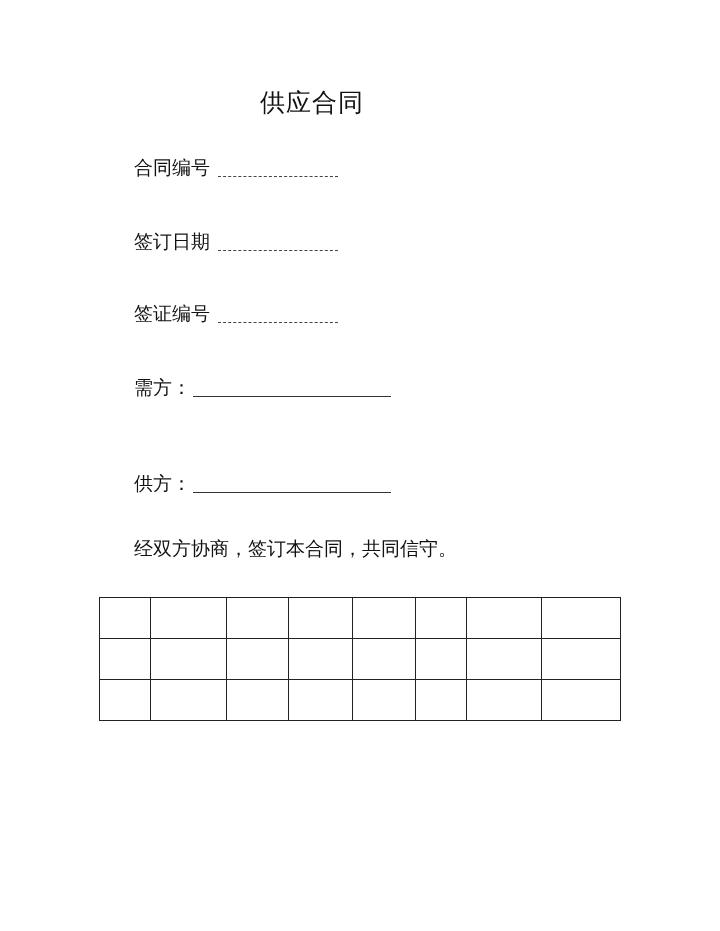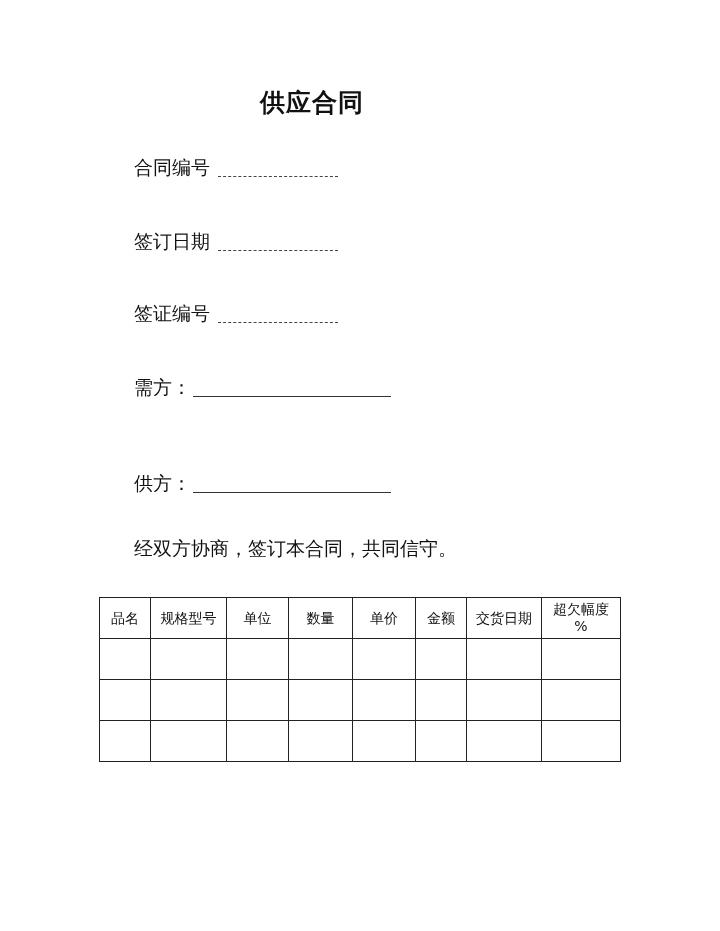--- a/index.html
+++ b/index.html
@@ -1,19 +1,19 @@
 <!DOCTYPE html>
 <html><head>
 <meta charset="utf-8">
 <style>
   html, body { margin: 0; padding: 0; background: #ffffff; }
   body { width: 720px; height: 931px; position: relative; overflow: hidden;
          font-family: "DejaVu Sans", "Liberation Sans", sans-serif; color: #111; }
   .title { position: absolute; left: 0; width: 624px; top: 86px; text-align: center;
-           font-size: 25px; font-weight: bold; letter-spacing: 1px; }
+           font-size: 25px; font-weight: normal; letter-spacing: 1px; }
   .field { position: absolute; left: 134px; font-size: 19px; height: 20px; line-height: 20px;
            display: flex; align-items: flex-end; }
   .field .lbl { white-space: nowrap; }
   .blank { display: inline-block; border-bottom: 1px solid #333; height: 14px; margin-left: 8px; }
   .blank.dashed { border-bottom: 1px dashed #444; }
   .blank.short { width: 120px; }
   .blank.long { width: 198px; margin-left: 2px; }
   .para { position: absolute; left: 134px; top: 536px; font-size: 19px; }
   table.goods { position: absolute; left: 99px; top: 597px; border-collapse: collapse;
                 font-size: 14px; table-layout: fixed; }
@@ -61,31 +61,20 @@
     <col style="width:51px">
       <col style="width:76px">
       <col style="width:62px">
       <col style="width:64px">
     <col style="width:63px">
       <col style="width:51px">
       <col style="width:75px">
       <col style="width:79px">
   </colgroup>
   <tbody>
-      <tr class="head">
-    <td>品名</td>
-    <td>规格型号</td>
-    <td>单位</td>
-    <td>数量</td>
-    <td>单价</td>
-    <td>金额</td>
-    <td>交货日期</td>
-    <td style="white-space:pre-line;line-height:17px;">超欠幅度
-%</td>
-  </tr>
   <tr class="row">
     <td></td>
     <td></td>
     <td></td>
     <td></td>
     <td></td>
     <td></td>
     <td></td>
     <td></td>
   </tr>

